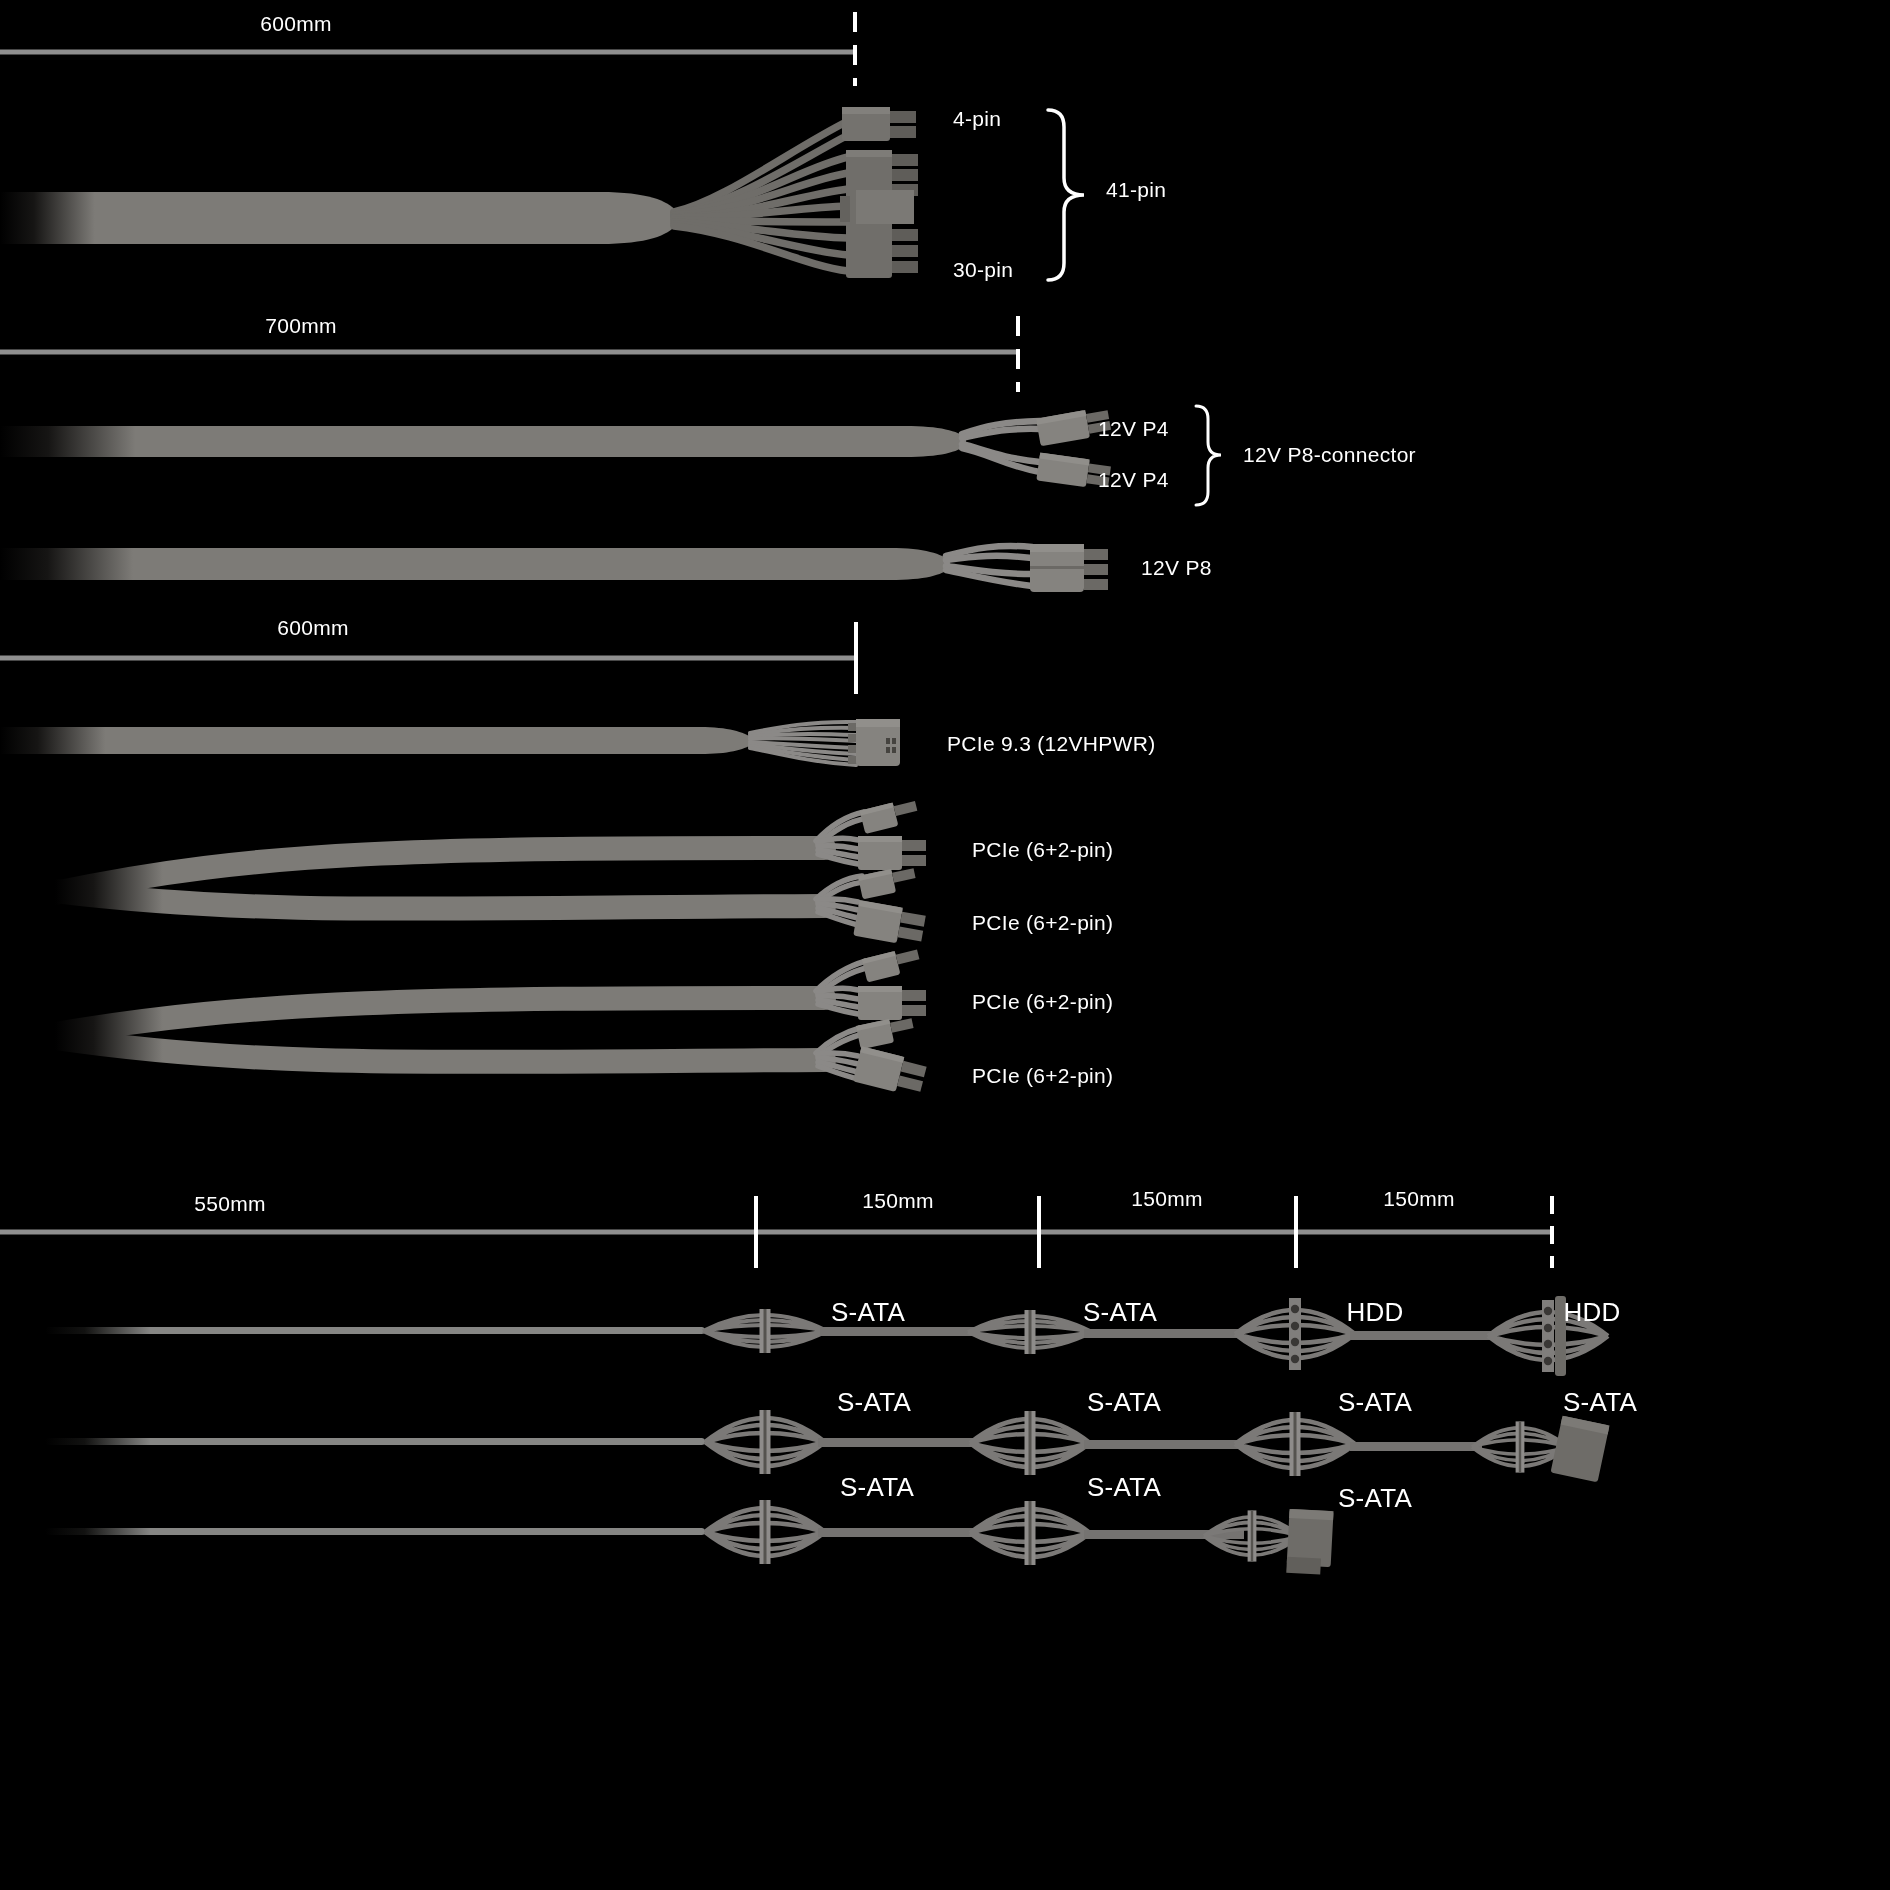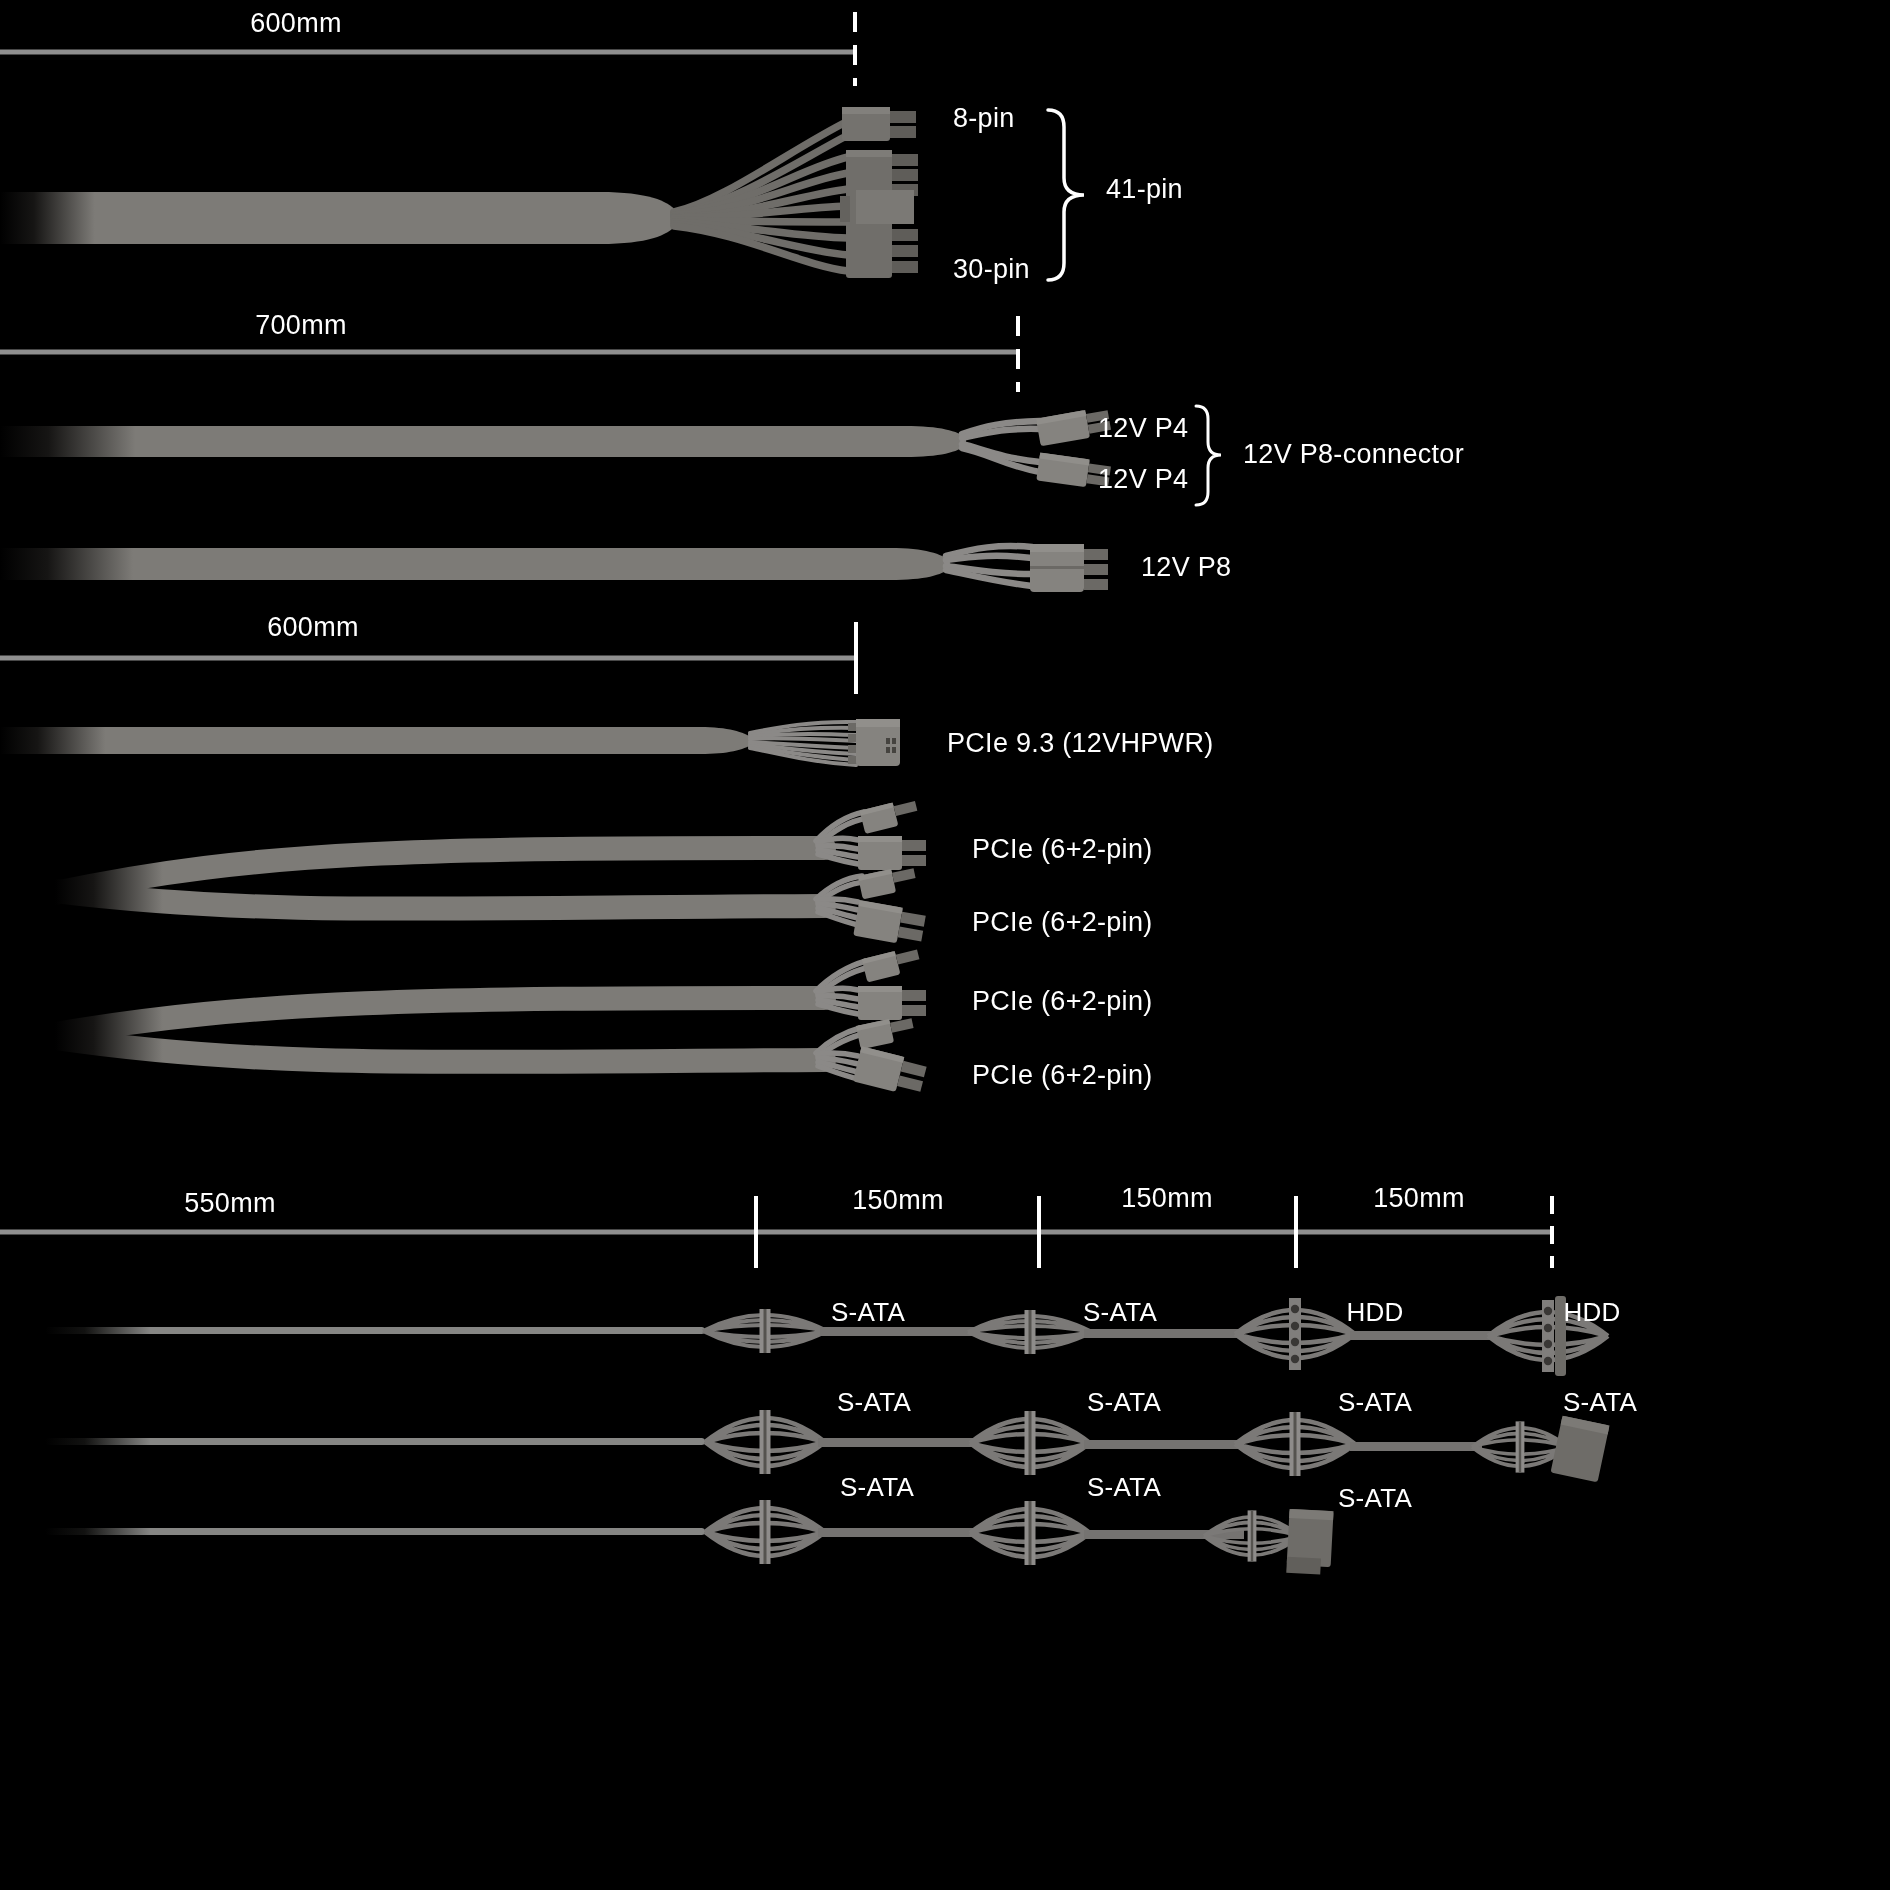--- a/index.html
+++ b/index.html
@@ -5,21 +5,21 @@
   :root{
     --bg:#000000; --text:#ffffff; --mline:#8f8f8f; --tick:#ffffff;
     --ribbon:#7d7b77; --wire:#6f6d69; --thinwire:#8b8987;
     --conn:#747270; --conn-light:#85837f; --conn-dark:#5c5a56;
     --sata-wire:#868684; --sata-seg:#757371; --lens:#7b7977; --blade:#8e8c8a; --block:#6e6c68;
   }
   html,body{margin:0;padding:0;background:var(--bg);}
   #stage{position:relative;width:1890px;height:1890px;background:var(--bg);overflow:hidden;
          font-family:"Liberation Sans","DejaVu Sans",sans-serif;}
   #art{position:absolute;left:0;top:0;}
-  .lbl{position:absolute;color:var(--text);font-size:27px;line-height:1.1;white-space:nowrap;
+  .lbl{position:absolute;color:var(--text);font-size:21px;line-height:1.1;white-space:nowrap;
        transform:translateY(-50%);letter-spacing:.3px;}
   .lbl.ctr{transform:translate(-50%,-50%);}
   .lbl.sata{font-size:26px;}
 </style>
 </head>
 <body>
 
 <div id="stage">
 
 <svg id="art" width="1890" height="1890" viewBox="0 0 1890 1890">
@@ -302,21 +302,21 @@
     <use href="#lensBig" transform="translate(1252 1536) scale(0.8)"></use>
     <g transform="rotate(3 1310 1540)">
       <rect x="1288" y="1510" width="44" height="56" rx="3" fill="#6e6c68"></rect>
       <rect x="1288" y="1510" width="44" height="9" fill="#7c7a76"></rect>
       <rect x="1288" y="1558" width="34" height="16" fill="#615f5b"></rect>
     </g>
   </g>
 </svg>
 
 <div class="lbl ctr" style="left:296px;top:24px">600mm</div>
-<div class="lbl" style="left:953px;top:119px">8-pin</div>
+<div class="lbl" style="left:953px;top:119px">4-pin</div>
 <div class="lbl" style="left:1106px;top:190px">41-pin</div>
 <div class="lbl" style="left:953px;top:270px">30-pin</div>
 
 <div class="lbl ctr" style="left:301px;top:326px">700mm</div>
 <div class="lbl" style="left:1098px;top:429px">12V P4</div>
 <div class="lbl" style="left:1098px;top:480px">12V P4</div>
 <div class="lbl" style="left:1243px;top:455px">12V P8-connector</div>
 <div class="lbl" style="left:1141px;top:568px">12V P8</div>
 
 <div class="lbl ctr" style="left:313px;top:628px">600mm</div>

